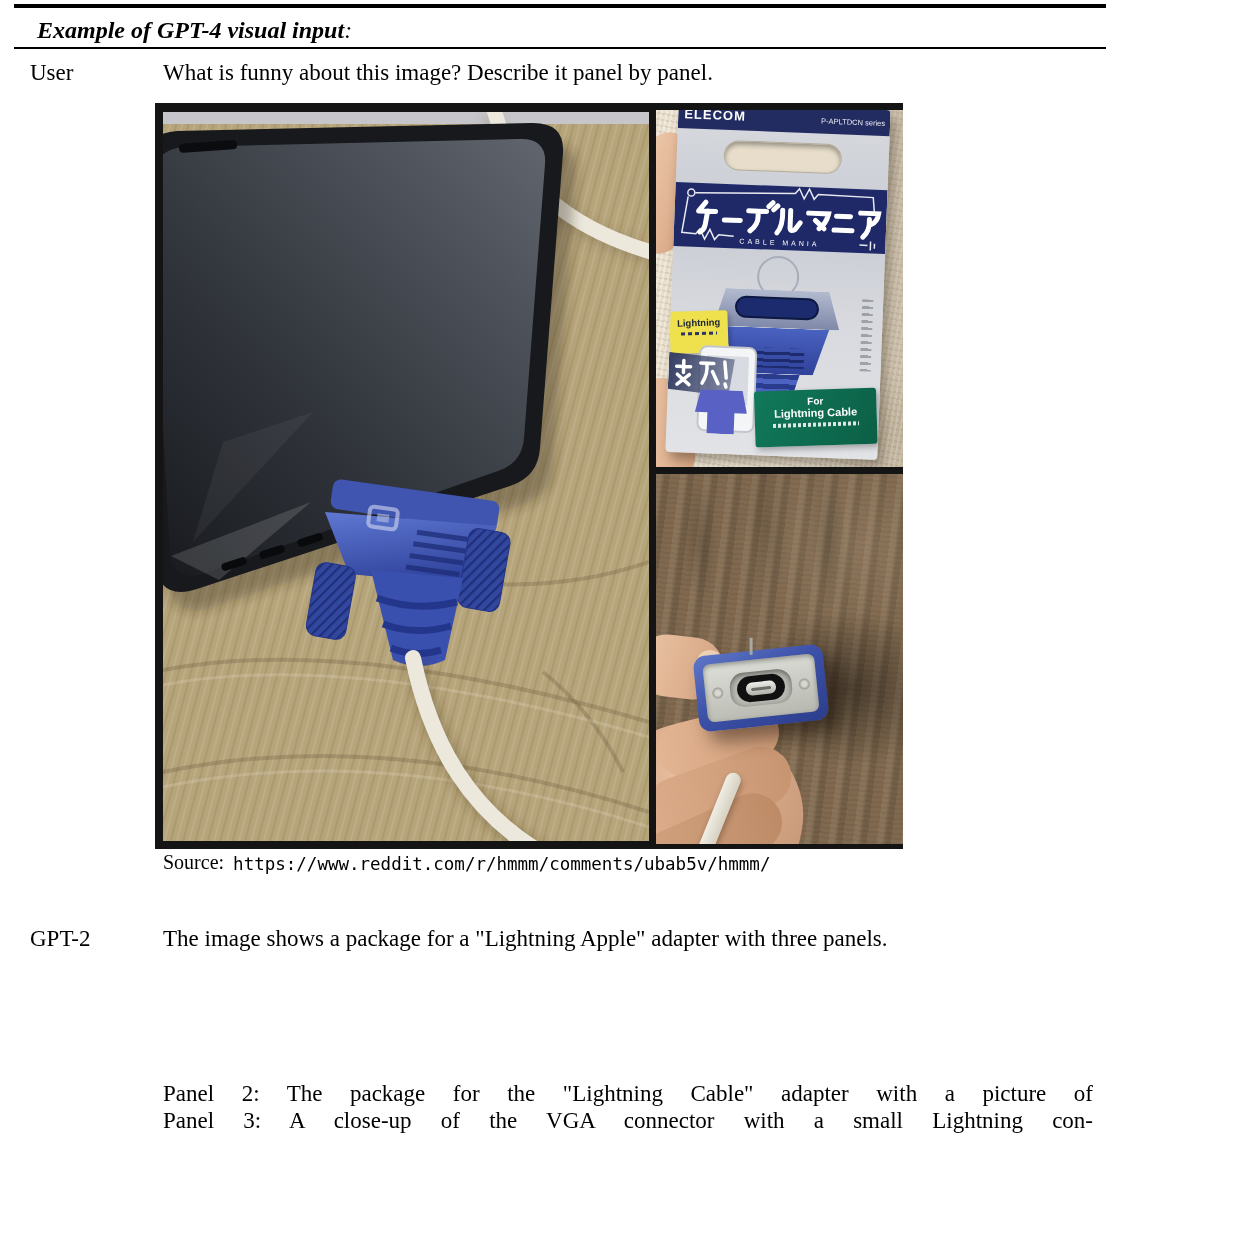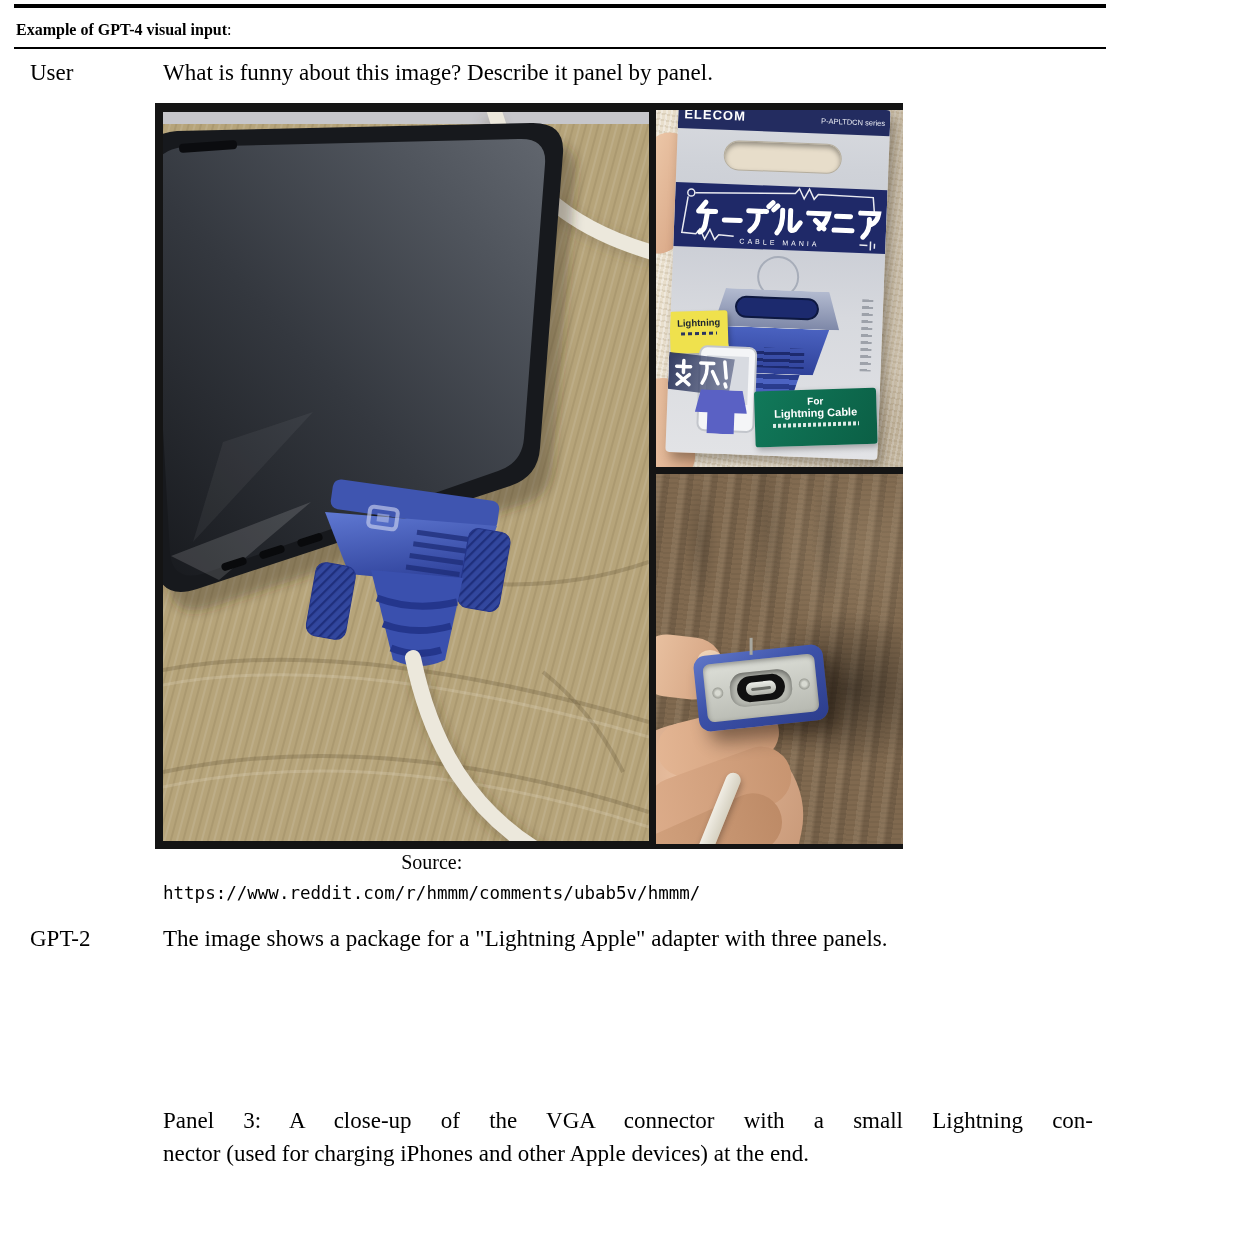--- a/index.html
+++ b/index.html
@@ -6,32 +6,32 @@
   html,body { background:#ffffff; }
   .page {
     position:relative; width:1236px; height:1250px; background:#fff;
     font-family:"Liberation Serif","DejaVu Serif",serif; color:#000; overflow:hidden;
   }
   .abs { position:absolute; }
 
   
   .rule-thick { left:14px; top:4px; width:1092px; height:4px; background:#000; }
   .rule-thin  { left:14px; top:47px; width:1092px; height:2px; background:#000; }
-  .hdr { left:16px; top:15px; font-size:16px; line-height:30px; }
+  .hdr { left:37px; top:15px; font-size:24px; line-height:30px;font-style:italic; }
   .hdr b { font-weight:700; }
   .speaker { left:30px; font-size:23px; line-height:31px; }
   .utter   { left:163px; font-size:23px; line-height:31px; width:940px; }
   .row-user-y { top:57px; }
   .row-gpt-y  { top:923px; }
   .para { left:163px; width:930px; font-size:23px; }
   .para .line { width:930px; line-height:33px; white-space:normal; }
   .para .jline { text-align:justify; text-align-last:justify; }
   .p1-y { top:982px; } .p2-y { top:1077px; } .p3-y { top:1104px; }
 
-  .source-row { left:163px; top:851px; display:flex; align-items:center; gap:9px;flex-direction:column; }
+  .source-row { left:163px; top:851px; display:flex; align-items:flex-end; gap:9px; }
   .source-label { font-size:20px; }
   .source-url { font-family:"DejaVu Sans Mono","Liberation Mono",monospace; font-size:17.5px; color:#000; text-decoration:none; }
 
   
   .figure { left:155px; top:103px; width:748px; height:746px; background:#141414; }
   .photo { position:absolute; overflow:hidden; }
   .photo-left    { left:8px;   top:9px;   width:486px; height:729px; }
   .photo-package { left:501px; top:7px;   width:247px; height:357px; }
   .photo-closeup { left:501px; top:371px; width:247px; height:370px; }
 
@@ -341,19 +341,19 @@
 
   <div class="abs source-row">
     <span class="source-label">Source:</span>
     <a href="#" class="source-url">https://www.reddit.com/r/hmmm/comments/ubab5v/hmmm/</a>
   </div>
 
   <div class="abs speaker row-gpt-y">GPT-2</div>
   <div class="abs utter row-gpt-y">The image shows a package for a "Lightning Apple" adapter with three panels.</div>
 
   <div class="abs para p2-y">
+    <div class="line jline">Panel 2: The package for the "Lightning Cable" adapter with a picture of</div>
   </div>
   <div class="abs para p3-y">
     <div class="line jline">Panel 3: A close-up of the VGA connector with a small Lightning con-</div>
-    <div class="line">nector (used for charging iPhones and other Apple devices) at the end.</div>
   </div>
 
 </div>
 
 </body></html>

